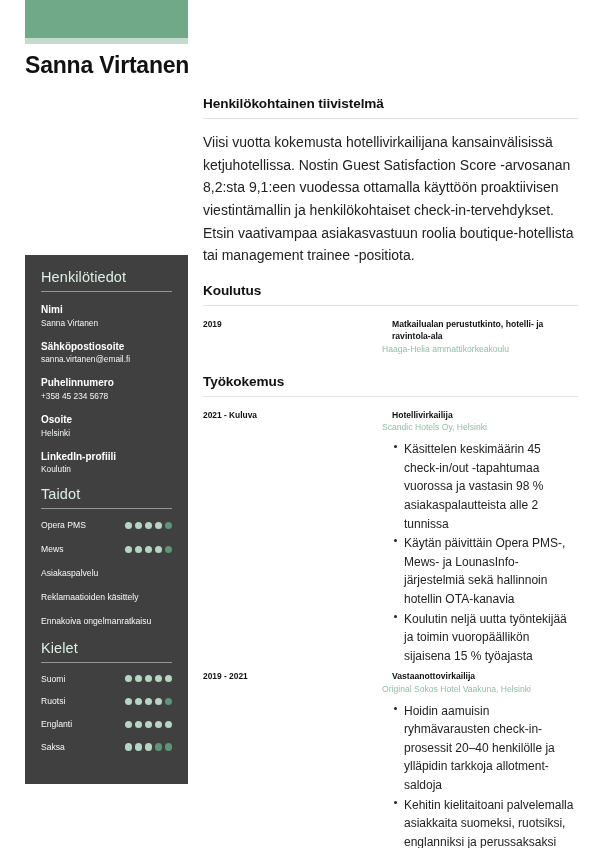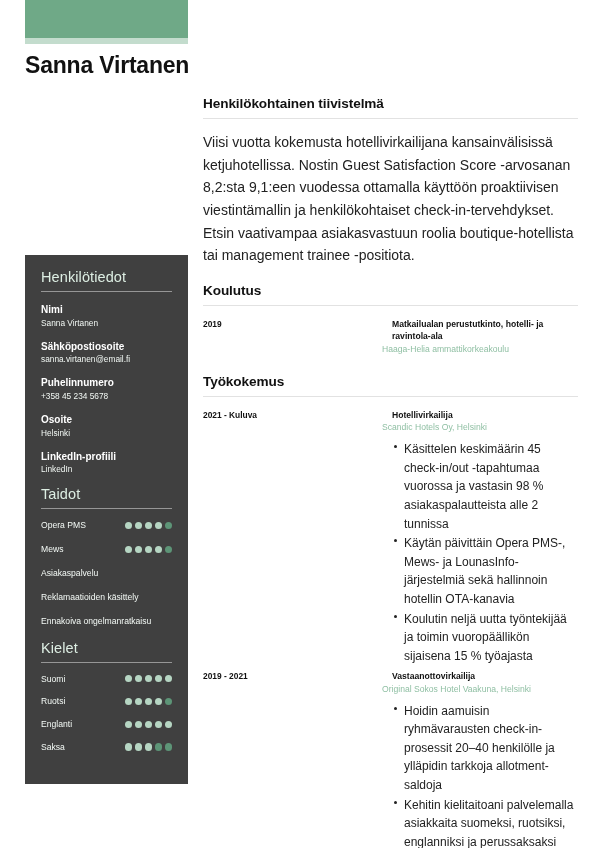--- a/index.html
+++ b/index.html
@@ -227,21 +227,21 @@
         <div class="info-item">
           <div class="info-label">Puhelinnumero</div>
           <div class="info-value">+358 45 234 5678</div>
         </div>
         <div class="info-item">
           <div class="info-label">Osoite</div>
           <div class="info-value">Helsinki</div>
         </div>
         <div class="info-item">
           <div class="info-label">LinkedIn-profiili</div>
-          <div class="info-value">LinkedIn</div>
+          <div class="info-value">Koulutin</div>
         </div>
       </div>
   </div>
 
   <div class="side-section">
     <div class="side-title">Taidot</div>
     <div class="side-rule"></div>
     <div id="skills-items" class="skills-list">
         <div class="rate-row">
           <span class="rate-name">Opera PMS</span>

